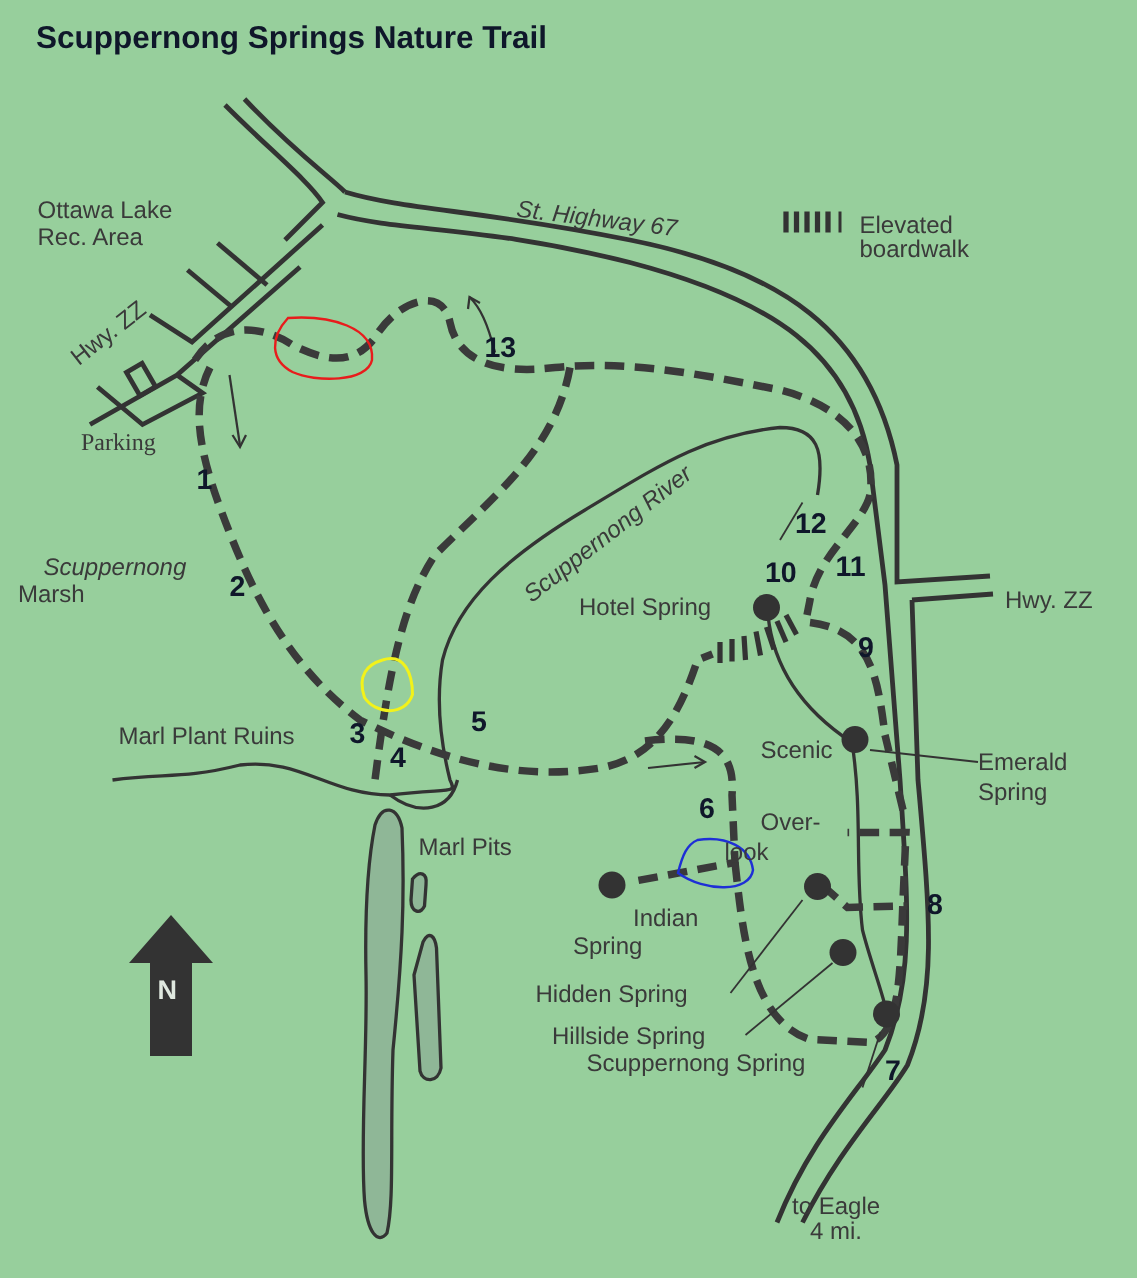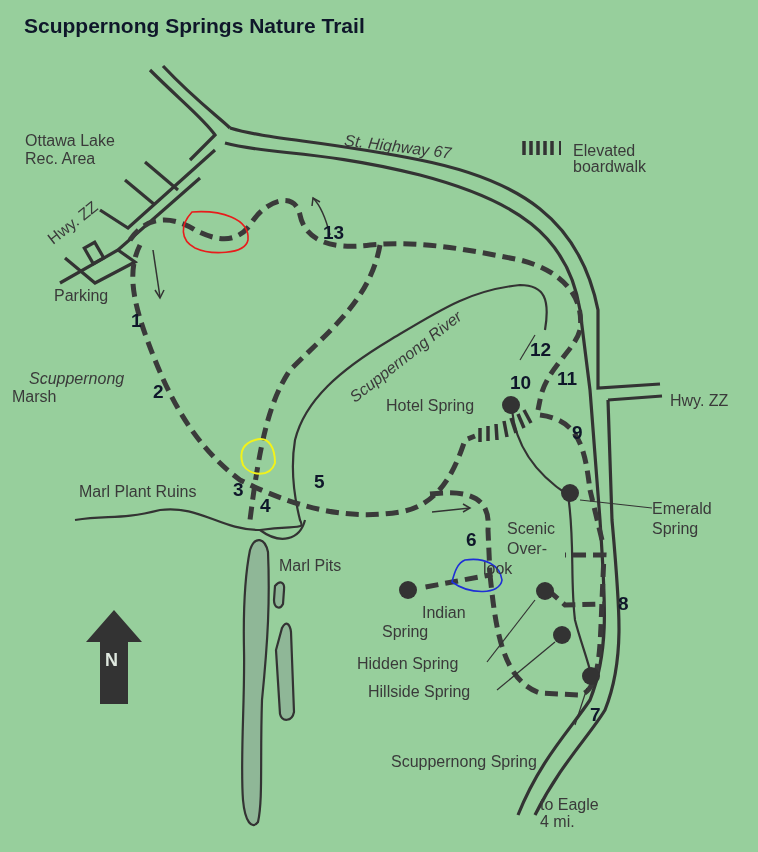--- a/index.html
+++ b/index.html
@@ -119,42 +119,42 @@
 <div style="position:absolute;left:105px;top:650px;color:#dfe8df;font-weight:bold;font-size:18px;">N</div>
 
 <div class="title">Scuppernong Springs Nature Trail</div>
 
 <div class="lbl" style="left:573px;top:142px;">Elevated</div>
 <div class="lbl" style="left:573px;top:158px;">boardwalk</div>
 
 <div class="lbl" style="left:344px;top:138px;font-style:italic;transform:rotate(7deg);">St. Highway 67</div>
 <div class="lbl" style="left:50px;top:232px;transform:rotate(-38deg);transform-origin:left center;">Hwy. ZZ</div>
 <div class="lbl" style="left:670px;top:392px;">Hwy. ZZ</div>
-<div class="lbl" style="left:540px;top:796px;">to Eagle</div>
+<div class="lbl" style="left:528px;top:796px;">to Eagle</div>
 <div class="lbl" style="left:540px;top:813px;">4 mi.</div>
 
 <div class="lbl" style="left:25px;top:132px;">Ottawa Lake</div>
 <div class="lbl" style="left:25px;top:150px;">Rec. Area</div>
-<div class="lbl" style="left:54px;top:287px;">Parking</div>
+<div class="lbl" style="left:54px;top:287px;font-family:Liberation Serif, serif;">Parking</div>
 <div class="lbl" style="left:29px;top:370px;font-style:italic;">Scuppernong</div>
 <div class="lbl" style="left:12px;top:388px;">Marsh</div>
 <div class="lbl" style="left:79px;top:483px;">Marl Plant Ruins</div>
 <div class="lbl" style="left:279px;top:557px;">Marl Pits</div>
 <div class="lbl" style="left:352px;top:390px;font-style:italic;transform:rotate(-38deg);transform-origin:left center;">Scuppernong River</div>
 <div class="lbl" style="left:386px;top:397px;">Hotel Spring</div>
 <div class="lbl" style="left:652px;top:500px;">Emerald</div>
 <div class="lbl" style="left:652px;top:520px;">Spring</div>
-<div class="lbl" style="left:507px;top:520px;">Scenic</div>
+<div class="lbl" style="left:507px;top:492px;">Scenic</div>
 <div class="lbl" style="left:507px;top:540px;">Over-</div>
 <div class="lbl" style="left:483px;top:560px;">look</div>
 <div class="lbl" style="left:382px;top:604px;margin-left:40px;">Indian</div>
 <div class="lbl" style="left:382px;top:623px;">Spring</div>
 <div class="lbl" style="left:357px;top:655px;text-align:right;">Hidden Spring</div>
 <div class="lbl" style="left:368px;top:683px;">Hillside Spring</div>
-<div class="lbl" style="left:391px;top:753px;">Scuppernong Spring</div>
+<div class="lbl" style="left:391px;top:701px;">Scuppernong Spring</div>
 
 <div class="num" style="left:131px;top:311px;">1</div>
 <div class="num" style="left:153px;top:382px;">2</div>
 <div class="num" style="left:233px;top:480px;">3</div>
 <div class="num" style="left:260px;top:496px;">4</div>
 <div class="num" style="left:314px;top:472px;">5</div>
 <div class="num" style="left:466px;top:530px;">6</div>
 <div class="num" style="left:590px;top:705px;">7</div>
 <div class="num" style="left:618px;top:594px;">8</div>
 <div class="num" style="left:572px;top:423px;">9</div>

